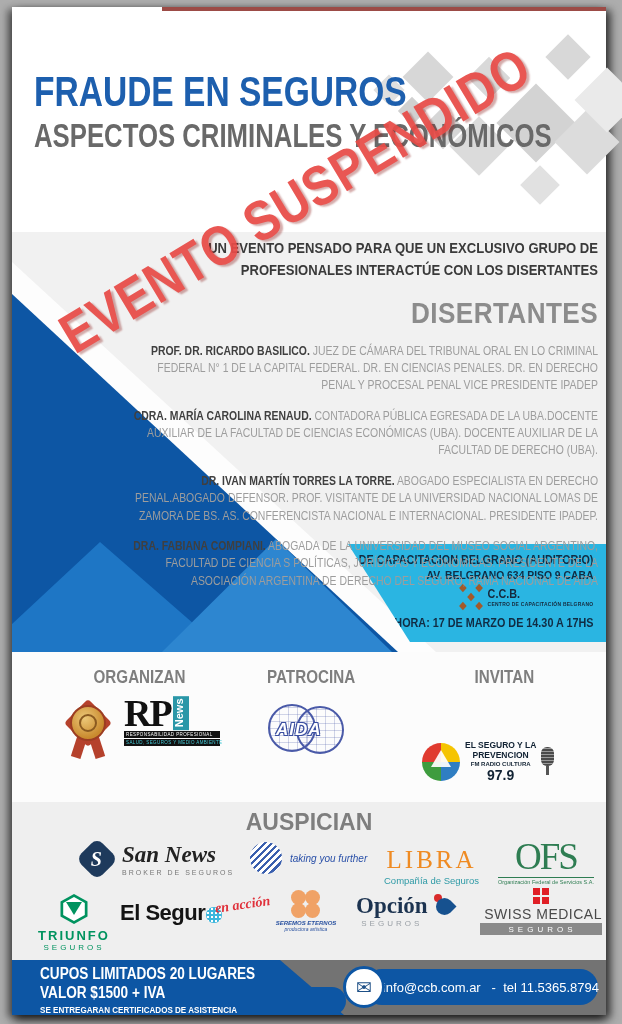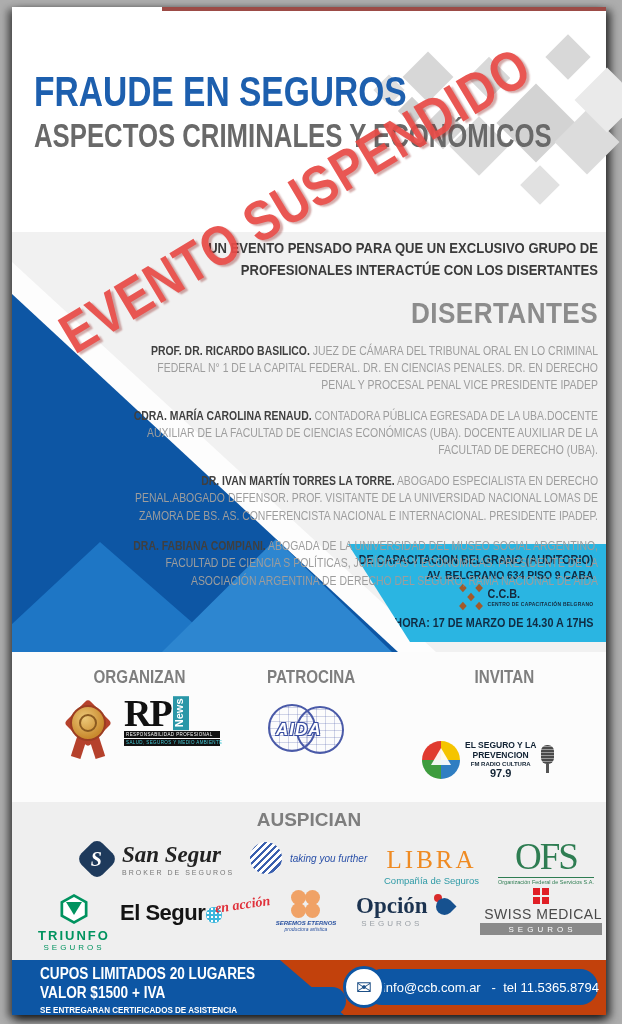--- a/index.html
+++ b/index.html
@@ -94,28 +94,28 @@
   
   .radio { position:absolute; left:410px; top:88px; width:158px; display:flex; align-items:center; gap:5px; }
   .radio-circle { width:38px; height:38px; border-radius:50%; flex:0 0 38px;
     background:conic-gradient(from -90deg, #e03a2f 0 25%, #f5c400 25% 50%, #2f7ec2 50% 75%, #3e9c3e 75% 100%); position:relative; }
   .radio-circle::after { content:""; position:absolute; left:9px; top:7px; width:0; height:0;
     border-left:10px solid transparent; border-right:10px solid transparent; border-bottom:17px solid rgba(255,255,255,.92); }
   .radio-txt { text-align:center; color:#123; }
   .radio-l1 { font-size:8.5px; font-weight:bold; }
   .radio-l2 { font-size:8.5px; font-weight:bold; }
   .radio-l3 { font-size:6px; font-weight:bold; margin-top:1px; }
-  .radio-freq { font-size:11px; font-weight:bold; }
+  .radio-freq { font-size:14px; font-weight:bold; }
   .mic { width:13px; height:30px; position:relative; flex:0 0 13px; }
   .mic-head { width:13px; height:19px; border-radius:6px;
     background:repeating-linear-gradient(0deg, #4a4a4a 0 2px, #9a9a9a 2px 3px); }
   .mic::after { content:""; position:absolute; left:5px; top:19px; width:3px; height:9px; background:#555; }
 
   .sponsors { position:absolute; top:795px; left:0; width:594px; height:158px; background:#efefef; z-index:2; }
-  .ausp-h { position:absolute; left:0; width:594px; text-align:center; top:7px; font-size:19px; font-weight:600; color:#7e7e7e; }
+  .ausp-h { position:absolute; left:0; width:594px; text-align:center; top:7px; font-size:23px; font-weight:600; color:#7e7e7e; }
 
   
   .ss { position:absolute; left:70px; top:40px; display:flex; align-items:center; gap:10px; }
   .ss-icon { width:30px; height:30px; background:#1e3a5c; border-radius:8px; transform:rotate(45deg);
     display:flex; align-items:center; justify-content:center; }
   .ss-icon span { transform:rotate(-45deg); color:#fff; font-family:"Liberation Serif", serif; font-style:italic; font-weight:bold; font-size:20px; }
   .ss-name { font-family:"Liberation Serif", serif; font-style:italic; font-weight:bold; font-size:23px; color:#222; }
   .ss-sub { font-size:7px; letter-spacing:2px; color:#777; margin-top:1px; }
 
   
@@ -173,21 +173,21 @@
     border-radius:50% 0 50% 50%; transform:rotate(45deg); }
 
   
   .sw { position:absolute; left:468px; top:86px; width:122px; text-align:center; }
   .sw-squares { width:16px; height:16px; margin:0 auto 2px auto; display:grid; grid-template-columns:7px 7px; gap:2px; }
   .sw-squares i { width:7px; height:7px; background:#e01f26; }
   .sw-name { font-size:14px; font-weight:normal; color:#4a4a4a; letter-spacing:.5px; white-space:nowrap;text-align:right; }
   .sw-bar { background:#8a8a8a; color:#fff; font-size:8px; letter-spacing:4px; padding:1.5px 0 1px 3px; margin-top:1px; }
 
   
-  .footer { position:absolute; top:953px; left:0; width:594px; height:55px; background:#c2410c; z-index:3; }
+  .footer { position:absolute; top:953px; left:0; width:594px; height:55px; background:#737373; z-index:3; }
   .f-band { position:absolute; inset:0; background:#0d56a4; clip-path:polygon(0 0, 268px 0, 332px 55px, 0 55px); }
   .f-tail { position:absolute; left:252px; top:27px; width:82px; height:28px; background:#0d56a4; border-radius:0 22px 22px 0; }
   .f-text { position:absolute; left:28px; top:5px; color:#fff; transform:scaleX(.85); transform-origin:0 0; z-index:2; }
   .f-l1 { font-size:16px; font-weight:bold; }
   .f-l2 { font-size:16px; font-weight:bold; margin-top:1px; }
   .f-l3 { font-size:9.5px; font-weight:bold; margin-top:2px; }
   .f-pill { position:absolute; left:352px; top:9px; width:234px; height:36px; background:#0d56a4; border-radius:19px;
     display:flex; align-items:center; justify-content:center; color:#fff; font-size:13px; }
   .f-env { position:absolute; left:-21px; top:-3px; width:42px; height:42px; border-radius:50%; background:#fff;
     border:3px solid #0d56a4; display:flex; align-items:center; justify-content:center; font-size:19px; color:#1d4f86; }
@@ -304,21 +304,21 @@
     </div>
 
     <div class="sponsors">
       <div class="ausp-h">AUSPICIAN</div>
 
       <div class="ss">
         <div class="ss-icon">
             <span>S</span>
           </div>
         <div>
-          <div class="ss-name">San Segur</div>
+          <div class="ss-name">San News</div>
           <div class="ss-sub">BROKER DE SEGUROS</div>
         </div>
       </div>
 
       <div class="rb">
         <div class="rb-globe"></div>
         <div>
           <div class="rb-tag">taking you further</div>
         </div>
       </div>

